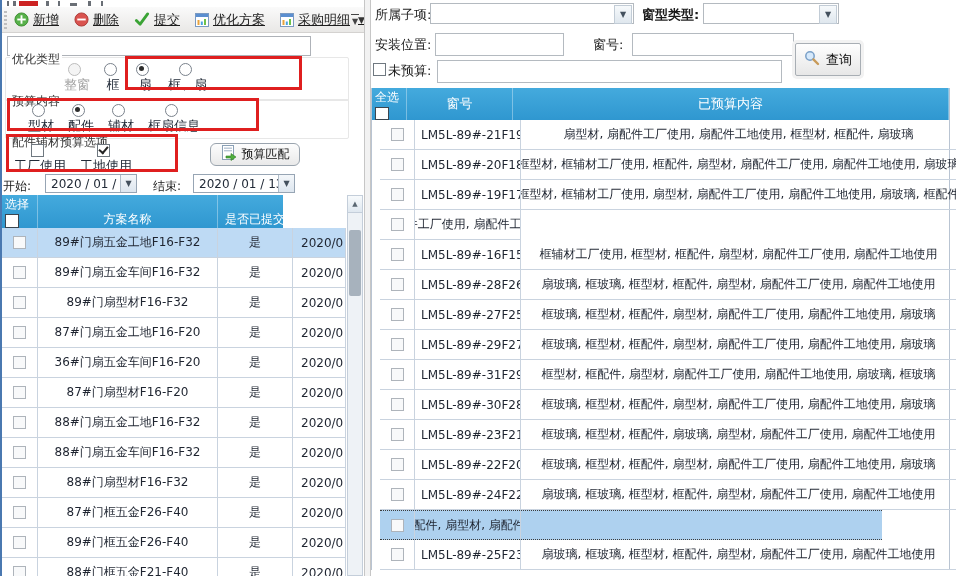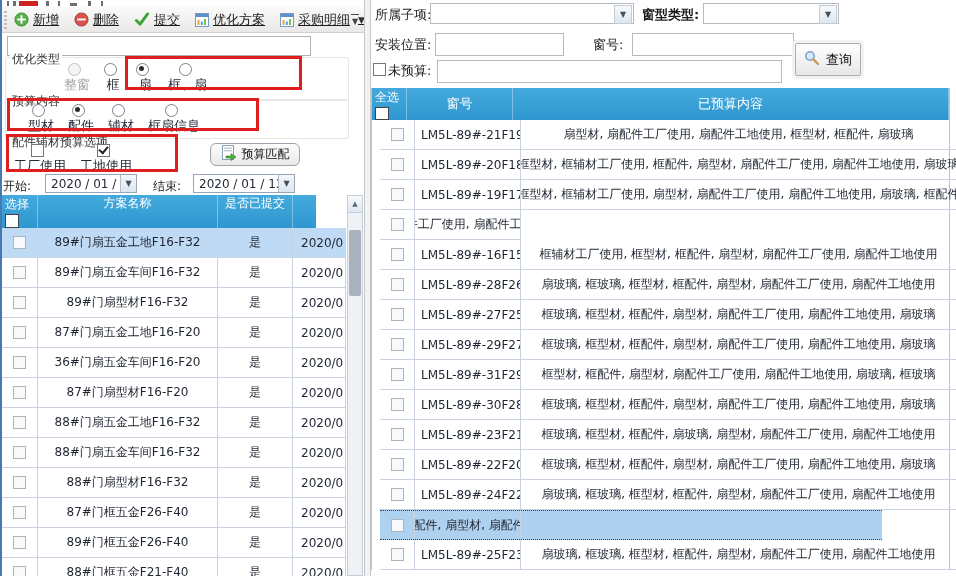--- a/index.html
+++ b/index.html
@@ -54,24 +54,24 @@
 
   .dates{position:absolute;left:1px;top:167px;width:344px;height:21px;font-size:12px;}
   .dlabel{position:absolute;top:4px;color:#1a1a1a;}
   .dpick{position:absolute;top:0;height:19px;border:1px solid #97a5b4;background:#fff;
     font-size:12px;line-height:19px;padding-left:5px;box-sizing:border-box;}
   .dpick .dd{position:absolute;right:0;top:0;width:15px;height:17px;border-left:1px solid #b0bcc8;
     background:linear-gradient(#f4f7fa,#dde6ef);text-align:center;font-size:8px;line-height:17px;color:#44515e;}
 
   
   .ltable{position:absolute;left:0;top:188px;width:360px;height:381px;}
-  .lhead{position:absolute;left:0;top:0;width:314px;height:33px;
+  .lhead{position:absolute;left:0;top:0;width:281px;height:33px;
     background:linear-gradient(#44aadd,#2f97d0);display:grid;grid-template-columns:36px 180px 75px 53px;
     color:#fff;font-size:12px;}
-  .lhead .hc{border-right:1px solid rgba(255,255,255,.35);display:flex;align-items:flex-start;justify-content:center;overflow:hidden;white-space:nowrap;}
+  .lhead .hc{border-right:1px solid rgba(255,255,255,.35);display:flex;align-items:flex-end;justify-content:center;overflow:hidden;white-space:nowrap;}
   .lhead .hc.sel{flex-direction:column;align-items:flex-start;justify-content:flex-start;padding:1px 0 0 3px;box-sizing:border-box;}
   .hcbx{width:12px;height:12px;border:1px solid #3b454f;background:#fff;margin-top:1px;}
   .lbody{position:absolute;left:0;top:33px;width:344px;height:348px;overflow:hidden;}
   .lrow{display:grid;grid-template-columns:36px 180px 75px 53px;height:30px;background:#fff;}
   .lrow.sel{background:#bedaf4;}
   .lc{border-right:1px solid #c9d3df;border-bottom:1px solid #c9d3df;display:flex;align-items:center;
     justify-content:center;font-size:12px;overflow:hidden;white-space:nowrap;color:#1e2430;}
   .lc .cbx{margin:0;border-color:#aeb4bb;background:#f8f9fa;}
   .lc.c-start{justify-content:flex-start;padding-left:8px;}
 

